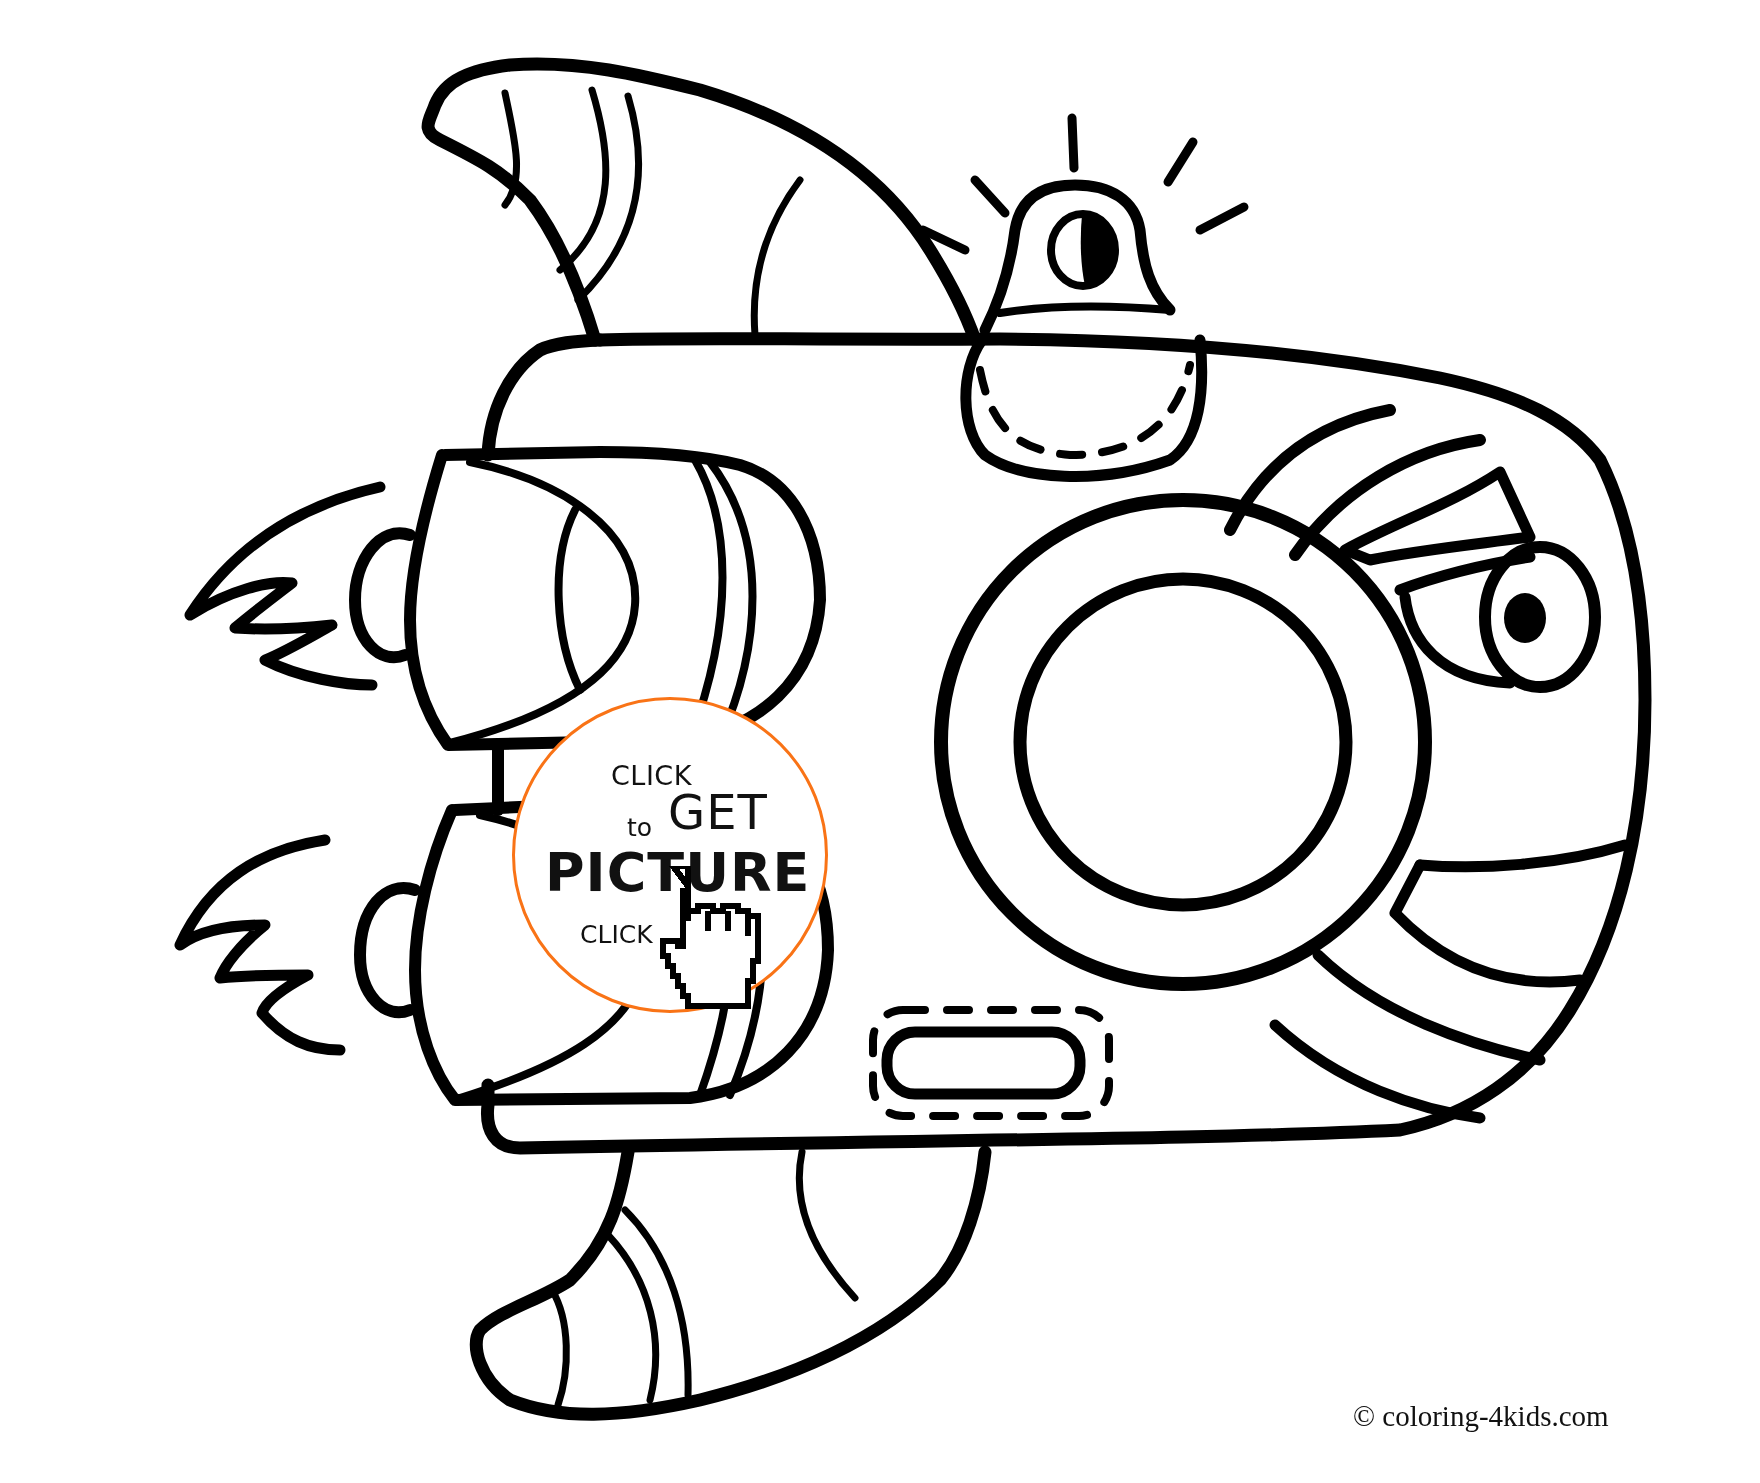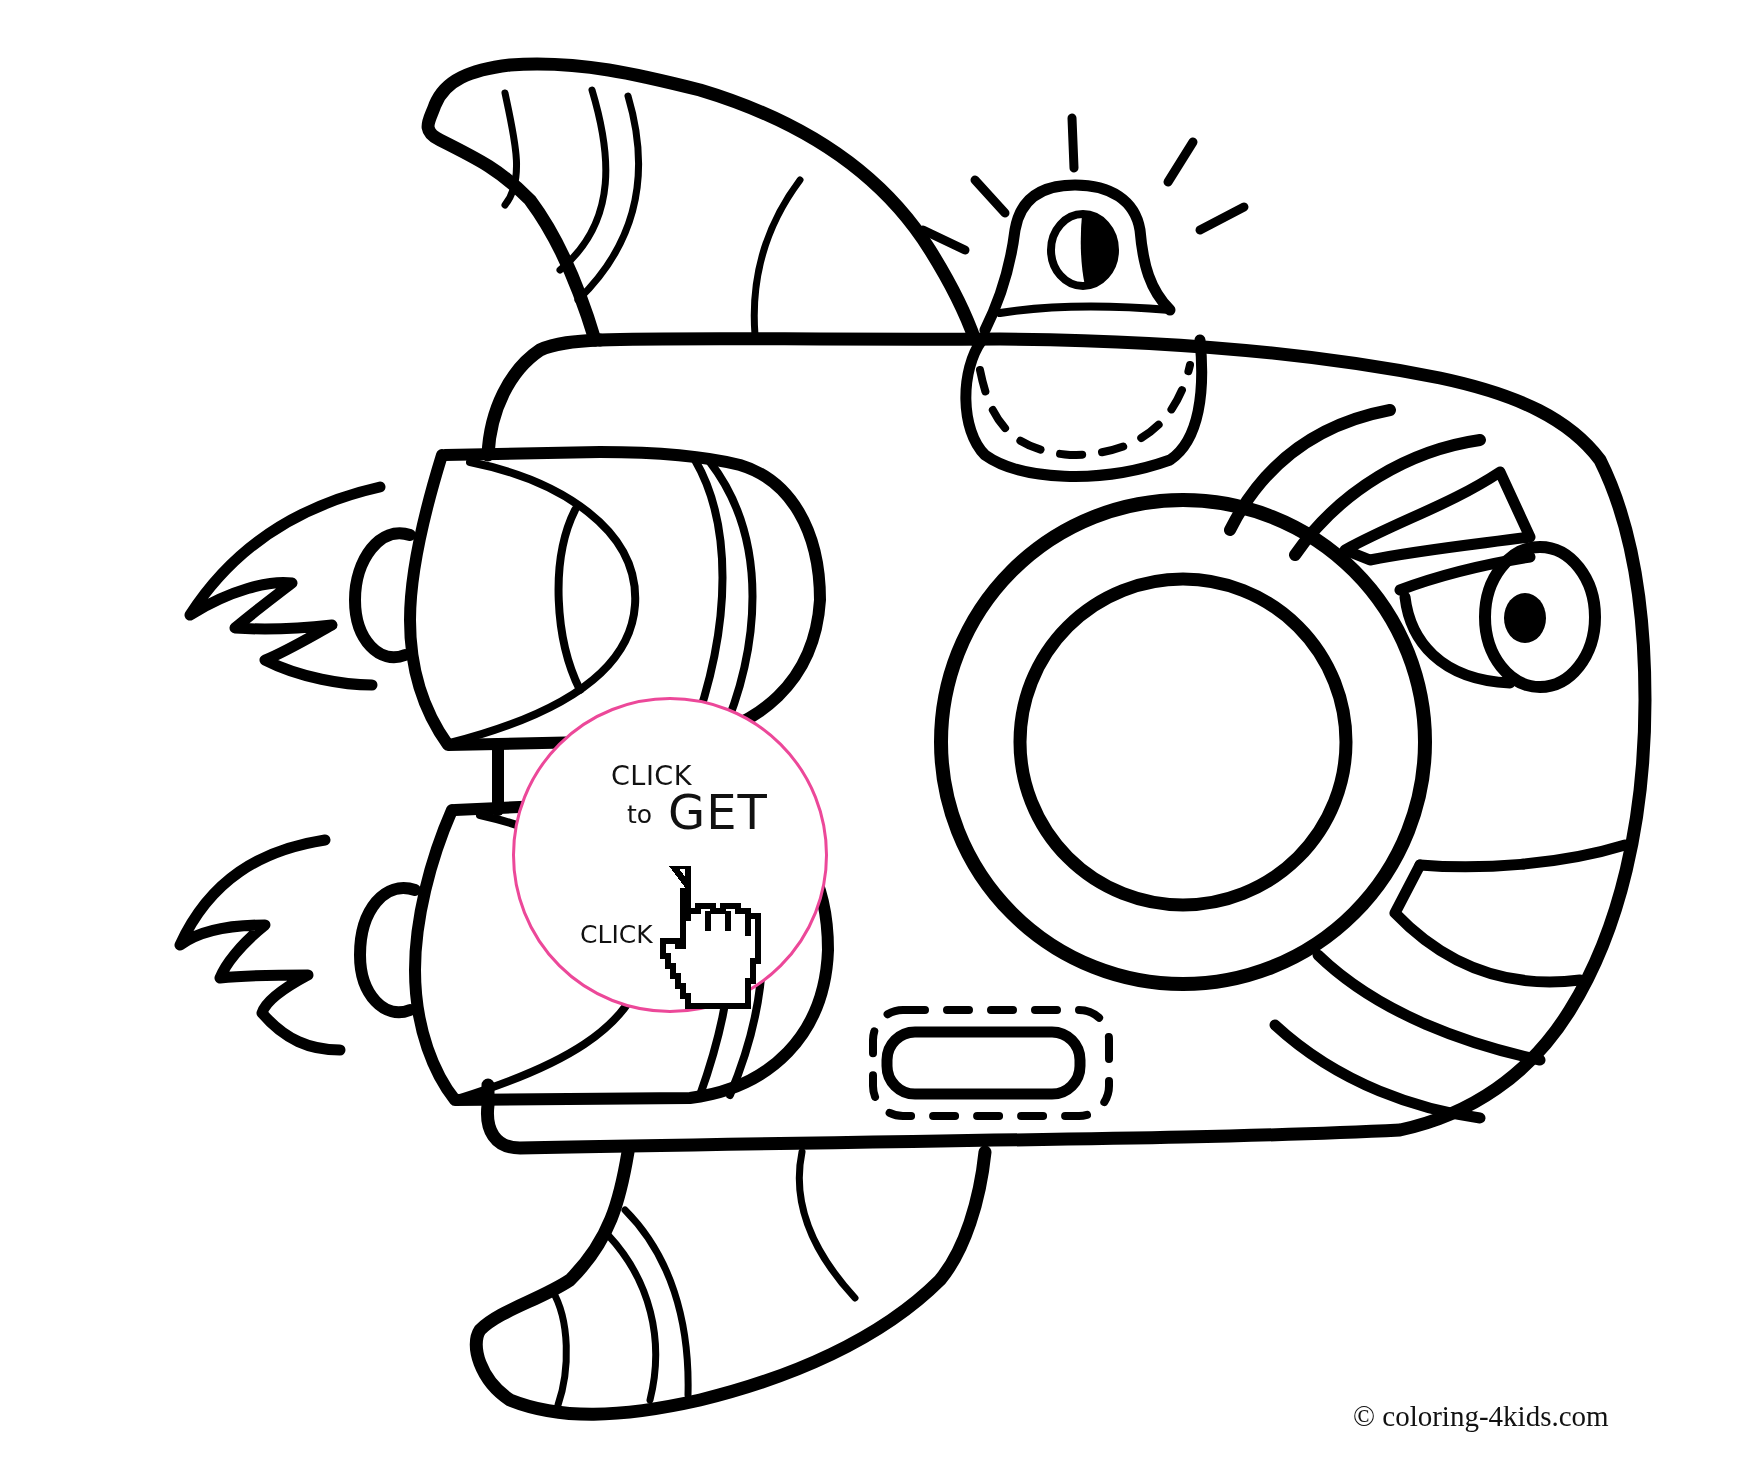--- a/index.html
+++ b/index.html
@@ -1,22 +1,22 @@
 <!DOCTYPE html>
 <html><head>
   <meta charset="utf-8">
   <style>
     html, body { margin: 0; padding: 0; background: #ffffff; }
     body { width: 1760px; height: 1483px; position: relative; overflow: hidden; font-family: "DejaVu Sans", sans-serif; }
     .art { position: absolute; left: 0; top: 0; width: 1760px; height: 1483px; }
     .art .k { fill: none; stroke: #000; stroke-linecap: round; stroke-linejoin: round; }
-    .badge { position: absolute; left: 512px; top: 697px; width: 316px; height: 316px; border-radius: 50%; background: #fff; border: 3px solid #ec4899; box-sizing: border-box; cursor: pointer; }
+    .badge { position: absolute; left: 512px; top: 697px; width: 316px; height: 316px; border-radius: 50%; background: #fff; border: 3px solid #f97316; box-sizing: border-box; cursor: pointer; }
     .badge .t { position: absolute; color: #111; font-family: "DejaVu Sans", sans-serif; line-height: 1; white-space: nowrap; }
     .badge .click { left: 96px; top: 62px; font-size: 27px; font-weight: 400; letter-spacing: 0.5px; }
-    .badge .to { left: 112px; top: 102px; font-size: 25px; }
+    .badge .to { left: 112px; top: 115px; font-size: 25px; }
     .badge .get { left: 153px; top: 88px; font-size: 48px; font-weight: 400; letter-spacing: 1px; }
     .badge .pic { left: 30px; top: 146px; font-size: 54px; font-weight: 700; letter-spacing: 1px; }
     .badge .free { left: 65px; top: 222px; font-size: 25px; }
     .badge .hand { position: absolute; left: 143px; top: 166px; width: 125px; height: 145px; }
     .copyright { position: absolute; left: 1353px; top: 1400px; font-size: 29px; color: #111; font-family: Liberation Serif, serif; }
   </style>
 </head>
 <body>
 
 <svg class="art" viewBox="0 0 1760 1483" xmlns="http://www.w3.org/2000/svg">
@@ -107,20 +107,21 @@
   <g>
     <rect class="k" stroke-width="11" x="887" y="1032" width="193" height="62" rx="28"></rect>
     <rect class="k" stroke-width="8" stroke-dasharray="22 22" x="873" y="1010" width="236" height="106" rx="30"></rect>
   </g>
 </svg>
 
 <div class="badge">
   <span class="t click">CLICK</span>
   <span class="t to">to</span>
   <span class="t get">GET</span>
+  <span class="t pic">PICTURE</span>
   <span class="t free">CLICK</span>
   <svg class="hand" viewBox="0 0 25 29" shape-rendering="crispEdges">
     <path d="M3,0 h3 v9 h2 v-1 h3 v1 h2 v-1 h3 v1 h2 v1 h2 v9 h-1 v4 h-1 v5 h-12 v-2 h-1 v-2 h-1 v-2 h-1 v-2 h-1 v-2 h-1 v-3 h3 v1 h1 v-11 h1 v-1 z" fill="#fff" stroke="#000" stroke-width="1.3"></path>
     <path d="M6,5 v6 M10,9 v4 M14,9 v4 M18,10 v4" stroke="#000" stroke-width="1.2" fill="none"></path>
   </svg>
 </div>
 
 <div class="copyright">© coloring-4kids.com</div>
 
 </body></html>

